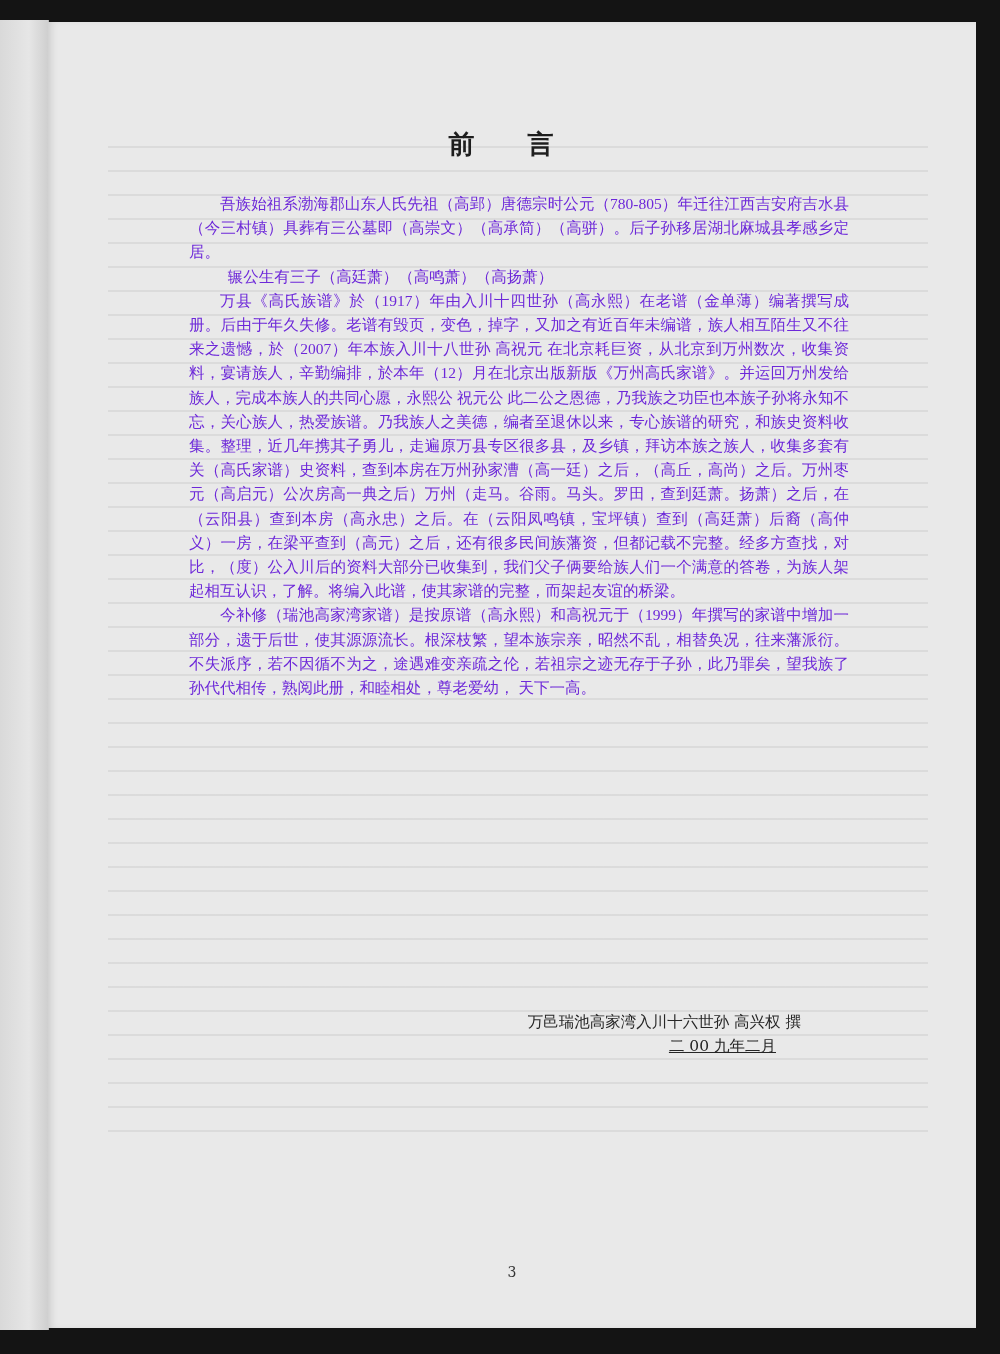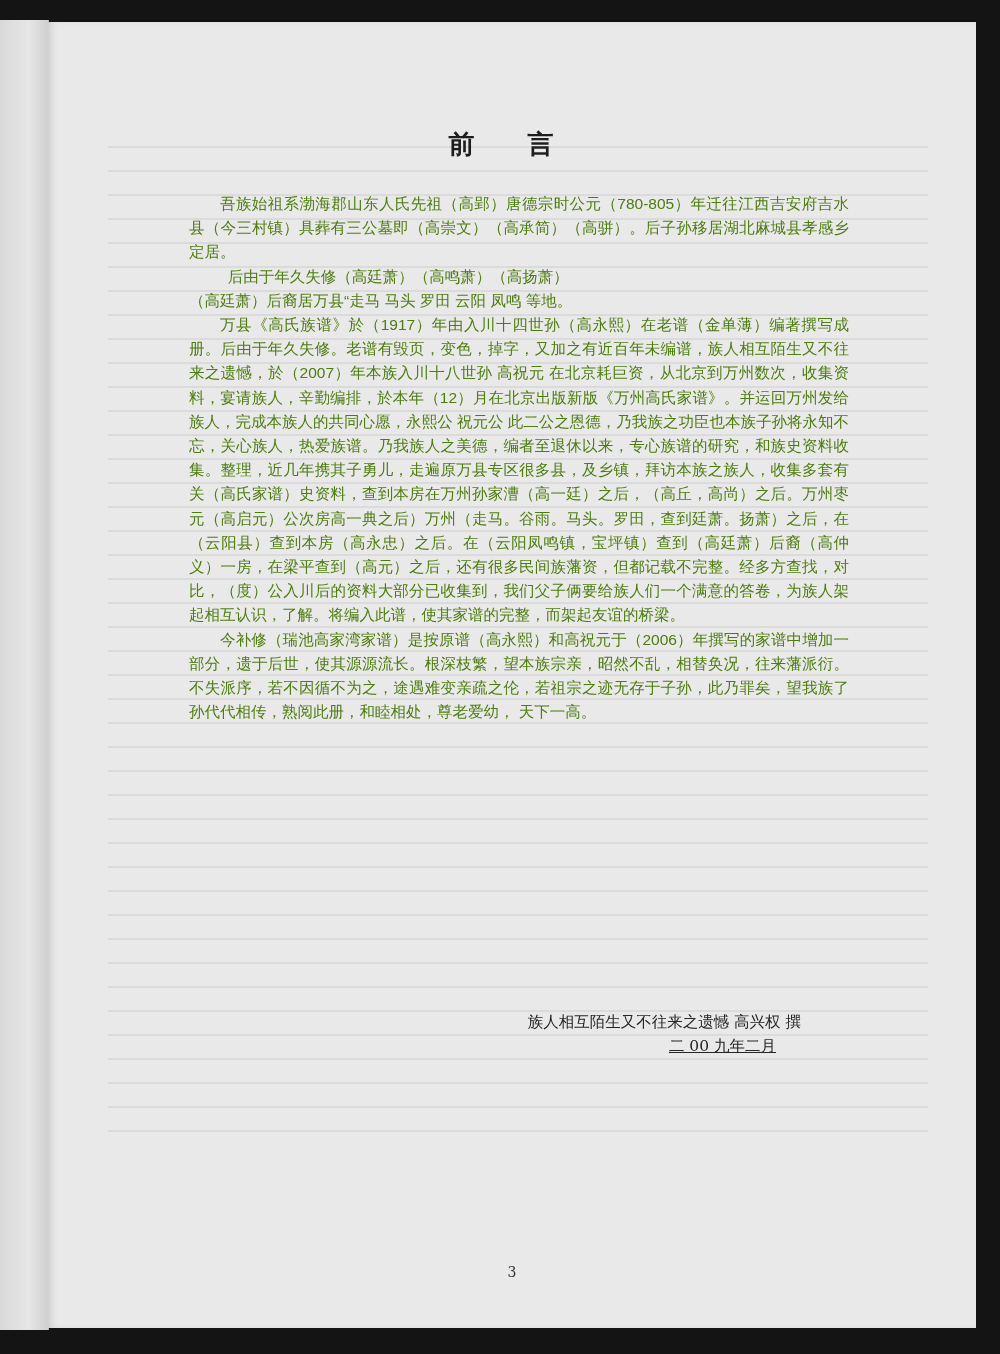--- a/index.html
+++ b/index.html
@@ -51,24 +51,24 @@
       font-size: 26px;
       letter-spacing: 22px;
       color: #1e1e1e;
       font-weight: bold;
     }
     .body-text {
       position: absolute;
       left: 141px;
       top: 170px;
       width: 660px;
-      font-family: Liberation Sans, sans-serif;
+      font-family: Liberation Serif, serif;
       font-size: 15.5px;
       line-height: 24.2px;
-      color: #4d7c0f;
+      color: #6d28d9;
       text-align: justify;
     }
     .para {
       margin: 0;
       text-indent: 2em;
     }
     .para.noindent {
       text-indent: 0;
     }
     .para.indent-extra {
@@ -114,27 +114,26 @@
 
 <div class="scan">
   <div class="page-left"></div>
   <div class="page">
     <div class="bleed"></div>
     <div class="page-inner">
       <div class="title">前 言</div>
 
       <div class="body-text">
         <p class="para">吾族始祖系渤海郡山东人氏先祖（高郢）唐德宗时公元（780-805）年迁往江西吉安府吉水县（今三村镇）具葬有三公墓即（高崇文）（高承简）（高骈）。后子孙移居湖北麻城县孝感乡定居。</p>
-        <p class="para indent-extra">后由于年久失修（高廷萧）（高鸣萧）（高扬萧）</p>
-        <p class="para noindent">（高廷萧）后裔居万县“走马 马头 罗田 云阳 凤鸣 等地。</p>
+        <p class="para indent-extra">辗公生有三子（高廷萧）（高鸣萧）（高扬萧）</p>
         <p class="para">万县《高氏族谱》於（1917）年由入川十四世孙（高永熙）在老谱（金单薄）编著撰写成册。后由于年久失修。老谱有毁页，变色，掉字，又加之有近百年未编谱，族人相互陌生又不往来之遗憾，於（2007）年本族入川十八世孙 高祝元 在北京耗巨资，从北京到万州数次，收集资料，宴请族人，辛勤编排，於本年（12）月在北京出版新版《万州高氏家谱》。并运回万州发给族人，完成本族人的共同心愿，永熙公 祝元公 此二公之恩德，乃我族之功臣也本族子孙将永知不忘，关心族人，热爱族谱。乃我族人之美德，编者至退休以来，专心族谱的研究，和族史资料收集。整理，近几年携其子勇儿，走遍原万县专区很多县，及乡镇，拜访本族之族人，收集多套有关（高氏家谱）史资料，查到本房在万州孙家漕（高一廷）之后，（高丘，高尚）之后。万州枣元（高启元）公次房高一典之后）万州（走马。谷雨。马头。罗田，查到廷萧。扬萧）之后，在（云阳县）查到本房（高永忠）之后。在（云阳凤鸣镇，宝坪镇）查到（高廷萧）后裔（高仲义）一房，在梁平查到（高元）之后，还有很多民间族藩资，但都记载不完整。经多方查找，对比，（度）公入川后的资料大部分已收集到，我们父子俩要给族人们一个满意的答卷，为族人架起相互认识，了解。将编入此谱，使其家谱的完整，而架起友谊的桥梁。</p>
-        <p class="para">今补修（瑞池高家湾家谱）是按原谱（高永熙）和高祝元于（2006）年撰写的家谱中增加一部分，遗于后世，使其源源流长。根深枝繁，望本族宗亲，昭然不乱，相替奂况，往来藩派衍。不失派序，若不因循不为之，途遇难变亲疏之伦，若祖宗之迹无存于子孙，此乃罪矣，望我族了孙代代相传，熟阅此册，和睦相处，尊老爱幼， 天下一高。</p>
+        <p class="para">今补修（瑞池高家湾家谱）是按原谱（高永熙）和高祝元于（1999）年撰写的家谱中增加一部分，遗于后世，使其源源流长。根深枝繁，望本族宗亲，昭然不乱，相替奂况，往来藩派衍。不失派序，若不因循不为之，途遇难变亲疏之伦，若祖宗之迹无存于子孙，此乃罪矣，望我族了孙代代相传，熟阅此册，和睦相处，尊老爱幼， 天下一高。</p>
       </div>
 
       <div class="signature">
-        <div>族人相互陌生又不往来之遗憾 高兴权 撰</div>
+        <div>万邑瑞池高家湾入川十六世孙 高兴权 撰</div>
         <div class="date">二 00 九年二月</div>
       </div>
 
       <div class="page-number">3</div>
     </div>
   </div>
 </div>
 
 </body></html>

